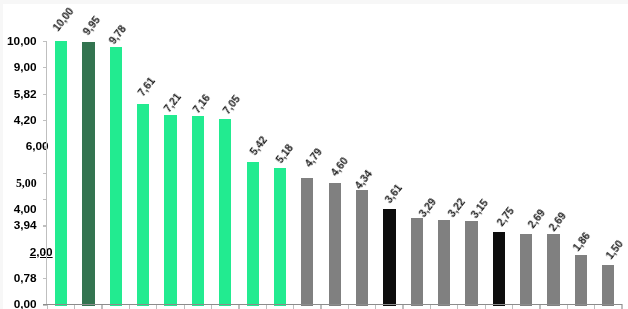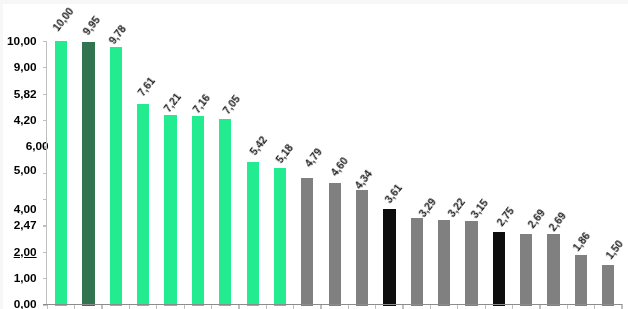--- a/index.html
+++ b/index.html
@@ -37,25 +37,25 @@
     <div class="tick ytick" style="left: 42.6px; top: 278.02px; width: 4.8px; height: 1.2px;"></div>
     <div class="tick ytick" style="left: 42.6px; top: 304.36px; width: 4.8px; height: 1.2px;"></div>
   </div>
 
   <div id="y-axis-labels">
     <div class="ylabel" style="left: 0px; width: 36.6px; top: 35.96px;">10,00</div>
     <div class="ylabel" style="left: 0px; width: 36.6px; top: 62.3px;">9,00</div>
     <div class="ylabel" style="left: 0px; width: 36.6px; top: 88.64px;">5,82</div>
     <div class="ylabel" style="left: 0px; width: 36.6px; top: 114.98px;">4,20</div>
     <div class="ylabel" style="left: 12px; width: 36.6px; top: 141.32px;">6,00</div>
-    <div class="ylabel" style="left: 0px; width: 36.6px; top: 165px;">5,00</div>
+    <div class="ylabel" style="left: 0px; width: 36.6px; top: 178px; font-family: Liberation Serif, serif;">5,00</div>
     <div class="ylabel" style="left: 0px; width: 36.6px; top: 204px;">4,00</div>
-    <div class="ylabel" style="left: 0px; width: 36.6px; top: 220.34px;">2,47</div>
-    <div class="ylabel" style="left: 0px; width: 36.6px; top: 246.68px; text-decoration: underline;">2,00</div>
-    <div class="ylabel" style="left: 0px; width: 36.6px; top: 273.02px;">1,00</div>
+    <div class="ylabel" style="left: 0px; width: 36.6px; top: 220.34px;">3,94</div>
+    <div class="ylabel" style="left: 16px; width: 36.6px; top: 246.68px; text-decoration: underline;">2,00</div>
+    <div class="ylabel" style="left: 0px; width: 36.6px; top: 273.02px;">0,78</div>
     <div class="ylabel" style="left: 0px; width: 36.6px; top: 299.36px;">0,00</div>
   </div>
 
   <div id="x-ticks">
     <div class="tick xtick" style="left: 46.75px; top: 303.85px; width: 1.3px; height: 5.65px;"></div>
     <div class="tick xtick" style="left: 74.1119px; top: 303.85px; width: 1.3px; height: 5.65px;"></div>
     <div class="tick xtick" style="left: 101.474px; top: 303.85px; width: 1.3px; height: 5.65px;"></div>
     <div class="tick xtick" style="left: 128.836px; top: 303.85px; width: 1.3px; height: 5.65px;"></div>
     <div class="tick xtick" style="left: 156.198px; top: 303.85px; width: 1.3px; height: 5.65px;"></div>
     <div class="tick xtick" style="left: 183.56px; top: 303.85px; width: 1.3px; height: 5.65px;"></div>

